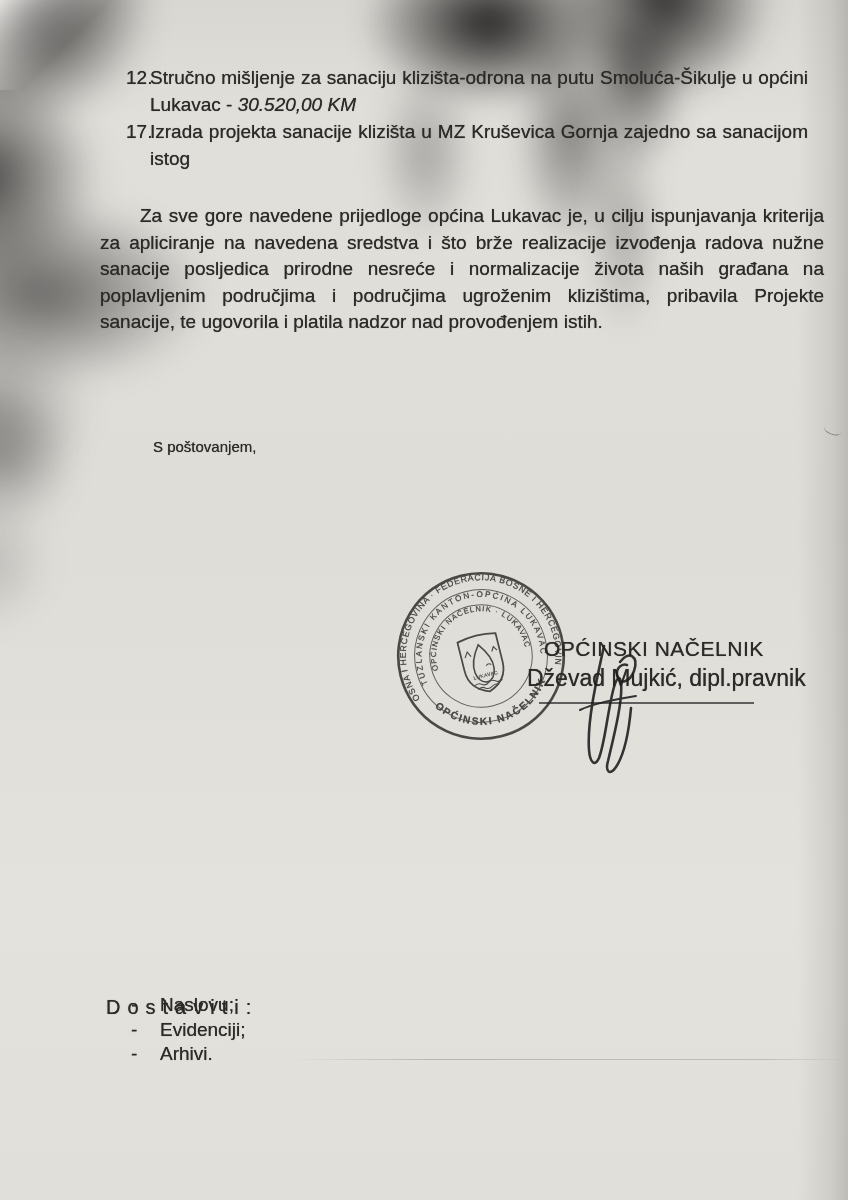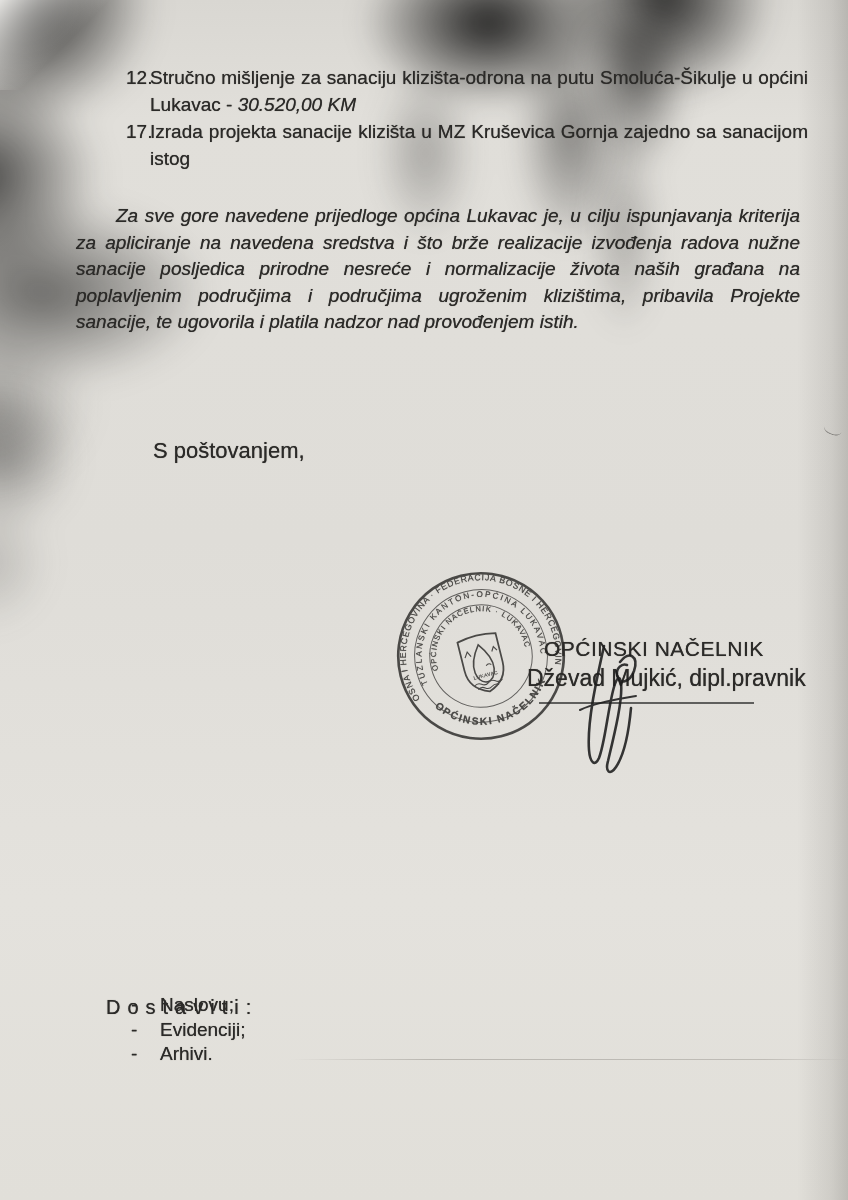--- a/index.html
+++ b/index.html
@@ -62,26 +62,26 @@
   .content{ position:absolute; inset:0; z-index:3; }
 
   
   .list-block{ position:absolute; left:84px; top:64px; width:724px;
     font-size:19px; line-height:27px; text-align:justify; }
   .li{ padding-left:66px; text-indent:-24px; margin-left:-42px; }
   .list-block .li{ margin-left:0; padding-left:66px; text-indent:-24px; }
   .li .num{ display:inline-block; width:24px; text-indent:0; }
   .amt{ font-style:italic; }
 
-  .para{ position:absolute; left:76px; width:724px; font-size:19px;
-    line-height:26.5px; text-align:justify; text-indent:40px;font-style:italic; }
+  .para{ position:absolute; left:100px; width:724px; font-size:19px;
+    line-height:26.5px; text-align:justify; text-indent:40px; }
   .para1{ top:203px; }
   .para2{ top:334px; }
 
-  .closing{ position:absolute; left:153px; top:438px; font-size:22px; }
+  .closing{ position:absolute; left:153px; top:438px; font-size:15px; }
 
   
   .stamp-wrap{ position:absolute; left:392px; top:567px; width:178px; height:178px;
     opacity:.84; filter:blur(.35px); }
   .stamp-wrap svg{ width:100%; height:100%; }
   .stamp-ink{ fill:#2e2d2b; stroke:#2e2d2b; }
 
   .sig-title{ position:absolute; left:544px; top:637px; font-size:21px; letter-spacing:.5px; }
   .sig-name{ position:absolute; left:527px; top:665px; font-size:23px; }
   .sig-line{ position:absolute; left:539px; top:702px; width:215px; height:2px;

